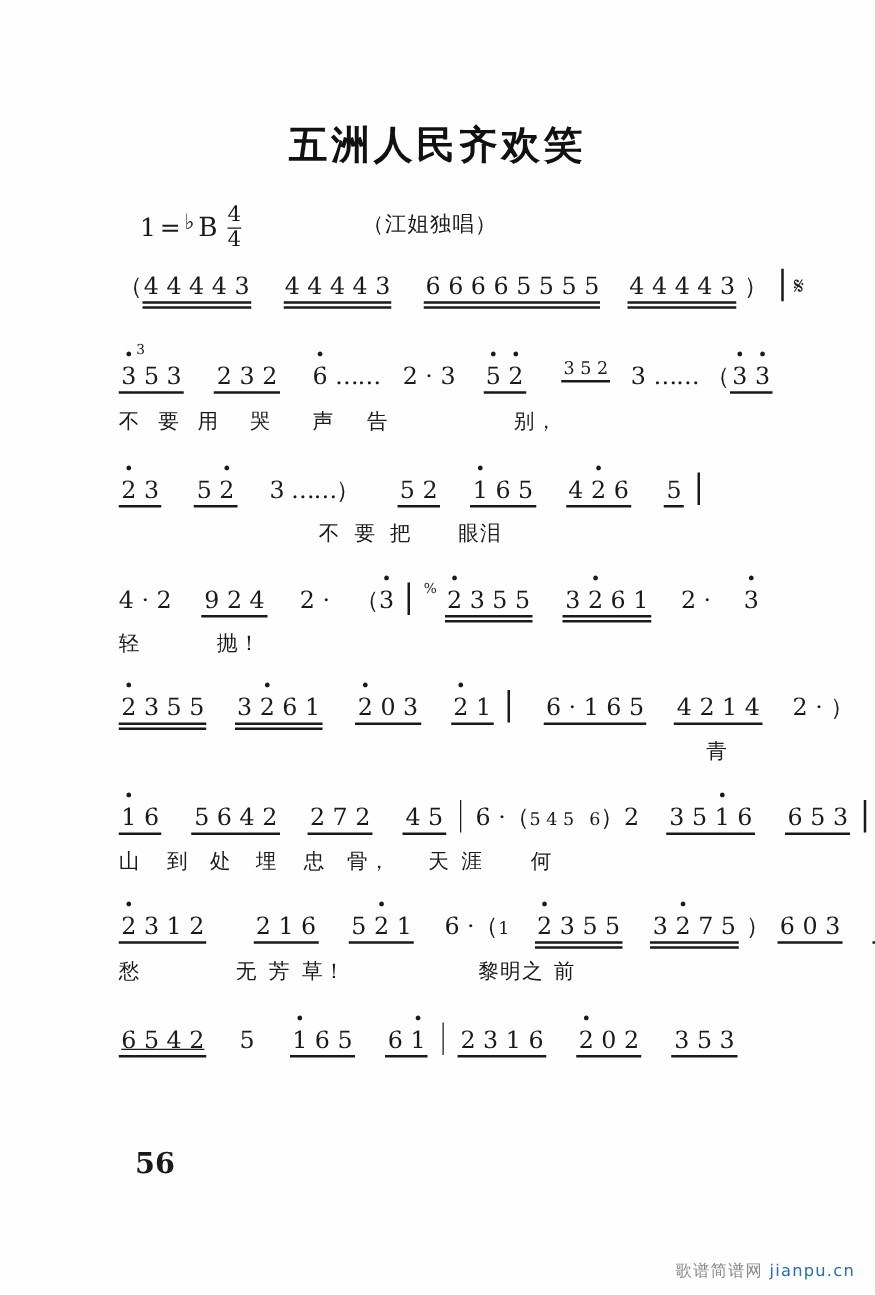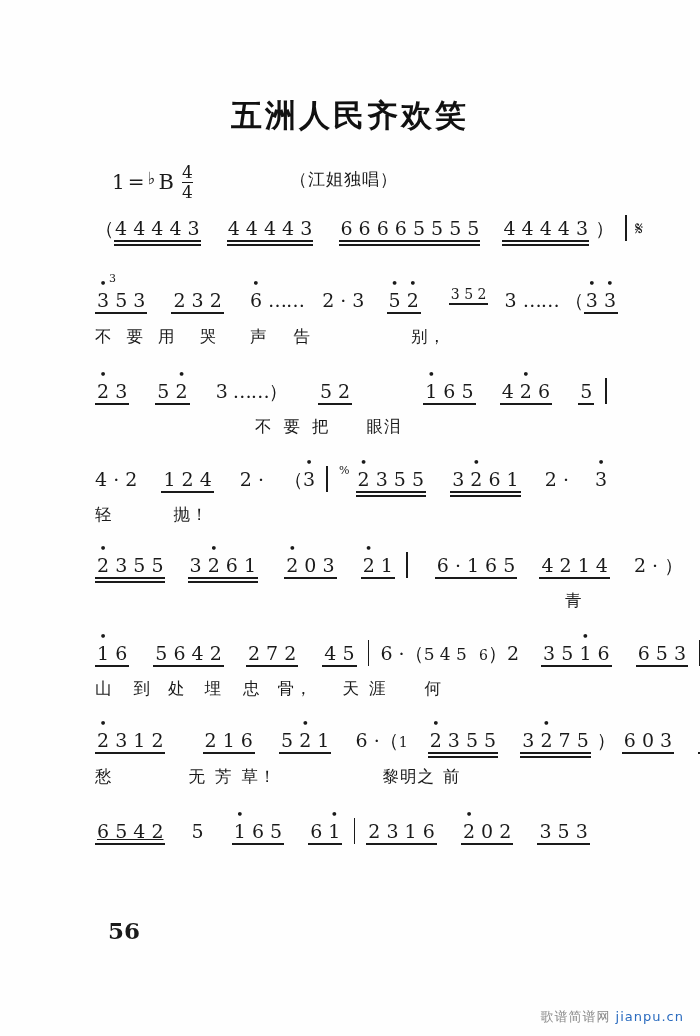--- a/index.html
+++ b/index.html
@@ -240,37 +240,37 @@
   <div class="system" style="top:378px;">
     <div class="notes">
       <span class="grp ul1" style="padding:0 2px;"><span class="dot-above">2</span> 3</span>
       <span style="display:inline-block;width:14px;"></span>
       <span class="grp ul1" style="padding:0 2px;">5 <span class="dot-above">2</span></span>
       <span style="display:inline-block;width:14px;"></span>
       <span>3</span><span style="letter-spacing:-1px;"> ……</span><span>）</span>
       <span style="display:inline-block;width:18px;"></span>
       <span class="grp ul1" style="padding:0 2px;">5 2</span>
       <span style="display:inline-block;width:12px;"></span>
-      <span class="grp ul1" style="padding:0 2px;margin-left:47px;"><span class="dot-above">1</span> 6 5</span>
+      <span class="grp ul1" style="padding:0 2px;"><span class="dot-above">1</span> 6 5</span>
       <span style="display:inline-block;width:12px;"></span>
       <span class="grp ul1" style="padding:0 2px;">4 <span class="dot-above">2</span> 6</span>
       <span style="display:inline-block;width:14px;"></span>
       <span class="grp ul1" style="padding:0 2px;">5</span>
       <span class="bar"></span>
     </div>
     <div class="lyrics">
       <span style="display:inline-block;width:160px;"></span><span style="letter-spacing:12px;">不要把</span><span style="display:inline-block;width:26px;"></span><span>眼泪</span>
     </div>
   </div>
 
   <div class="system" style="top:466px;">
     <div class="notes">
       <span>4 · 2</span>
       <span style="display:inline-block;width:12px;"></span>
-      <span class="grp ul1" style="padding:0 2px;">1 2 4</span>
+      <span class="grp ul1" style="padding:0 2px;">9 2 4</span>
       <span style="display:inline-block;width:14px;"></span>
       <span>2 ·</span>
       <span style="display:inline-block;width:8px;"></span>
       <span>（<span class="dot-above">3</span></span>
       <span class="bar"></span>
       <span style="font-size:11px;position:relative;top:-12px;">%</span>
       <span class="grp ul2" style="padding:0 2px;"><span class="inner"><span class="dot-above">2</span> 3 5 5</span></span>
       <span style="display:inline-block;width:12px;"></span>
       <span class="grp ul2" style="padding:0 2px;"><span class="inner">3 <span class="dot-above">2</span> 6 1</span></span>
       <span style="display:inline-block;width:12px;"></span>
@@ -309,21 +309,21 @@
   <div class="system" style="top:640px;">
     <div class="notes">
       <span class="grp ul1" style="padding:0 2px;"><span class="dot-above">1</span> 6</span>
       <span style="display:inline-block;width:12px;"></span>
       <span class="grp ul1" style="padding:0 2px;">5 6 4 2</span>
       <span style="display:inline-block;width:10px;"></span>
       <span class="grp ul1" style="padding:0 2px;">2 7 2</span>
       <span style="display:inline-block;width:12px;"></span>
       <span class="grp ul1" style="padding:0 2px;">4 5</span>
       <span class="bar"></span>
-      <span>6 ·（<span style="font-size:17px;">5 4 5</span> &nbsp;<span style="font-size:14px;">6</span>）2</span>
+      <span>6 ·（<span style="font-size:14px;">5 4 5</span> &nbsp;<span style="font-size:14px;">6</span>）2</span>
       <span style="display:inline-block;width:10px;"></span>
       <span class="grp ul1" style="padding:0 2px;">3 5 <span class="dot-above">1</span> 6</span>
       <span style="display:inline-block;width:12px;"></span>
       <span class="grp ul1" style="padding:0 2px;">6 5 3</span>
       <span class="bar"></span>
     </div>
     <div class="lyrics">
       <span style="letter-spacing:22px;">山</span><span style="letter-spacing:18px;">到</span><span style="letter-spacing:20px;">处</span><span style="letter-spacing:22px;">埋</span><span style="letter-spacing:18px;">忠</span><span>骨，</span><span style="display:inline-block;width:30px;"></span><span style="letter-spacing:10px;">天</span><span>涯</span><span style="display:inline-block;width:38px;"></span><span>何</span>
     </div>
   </div>

